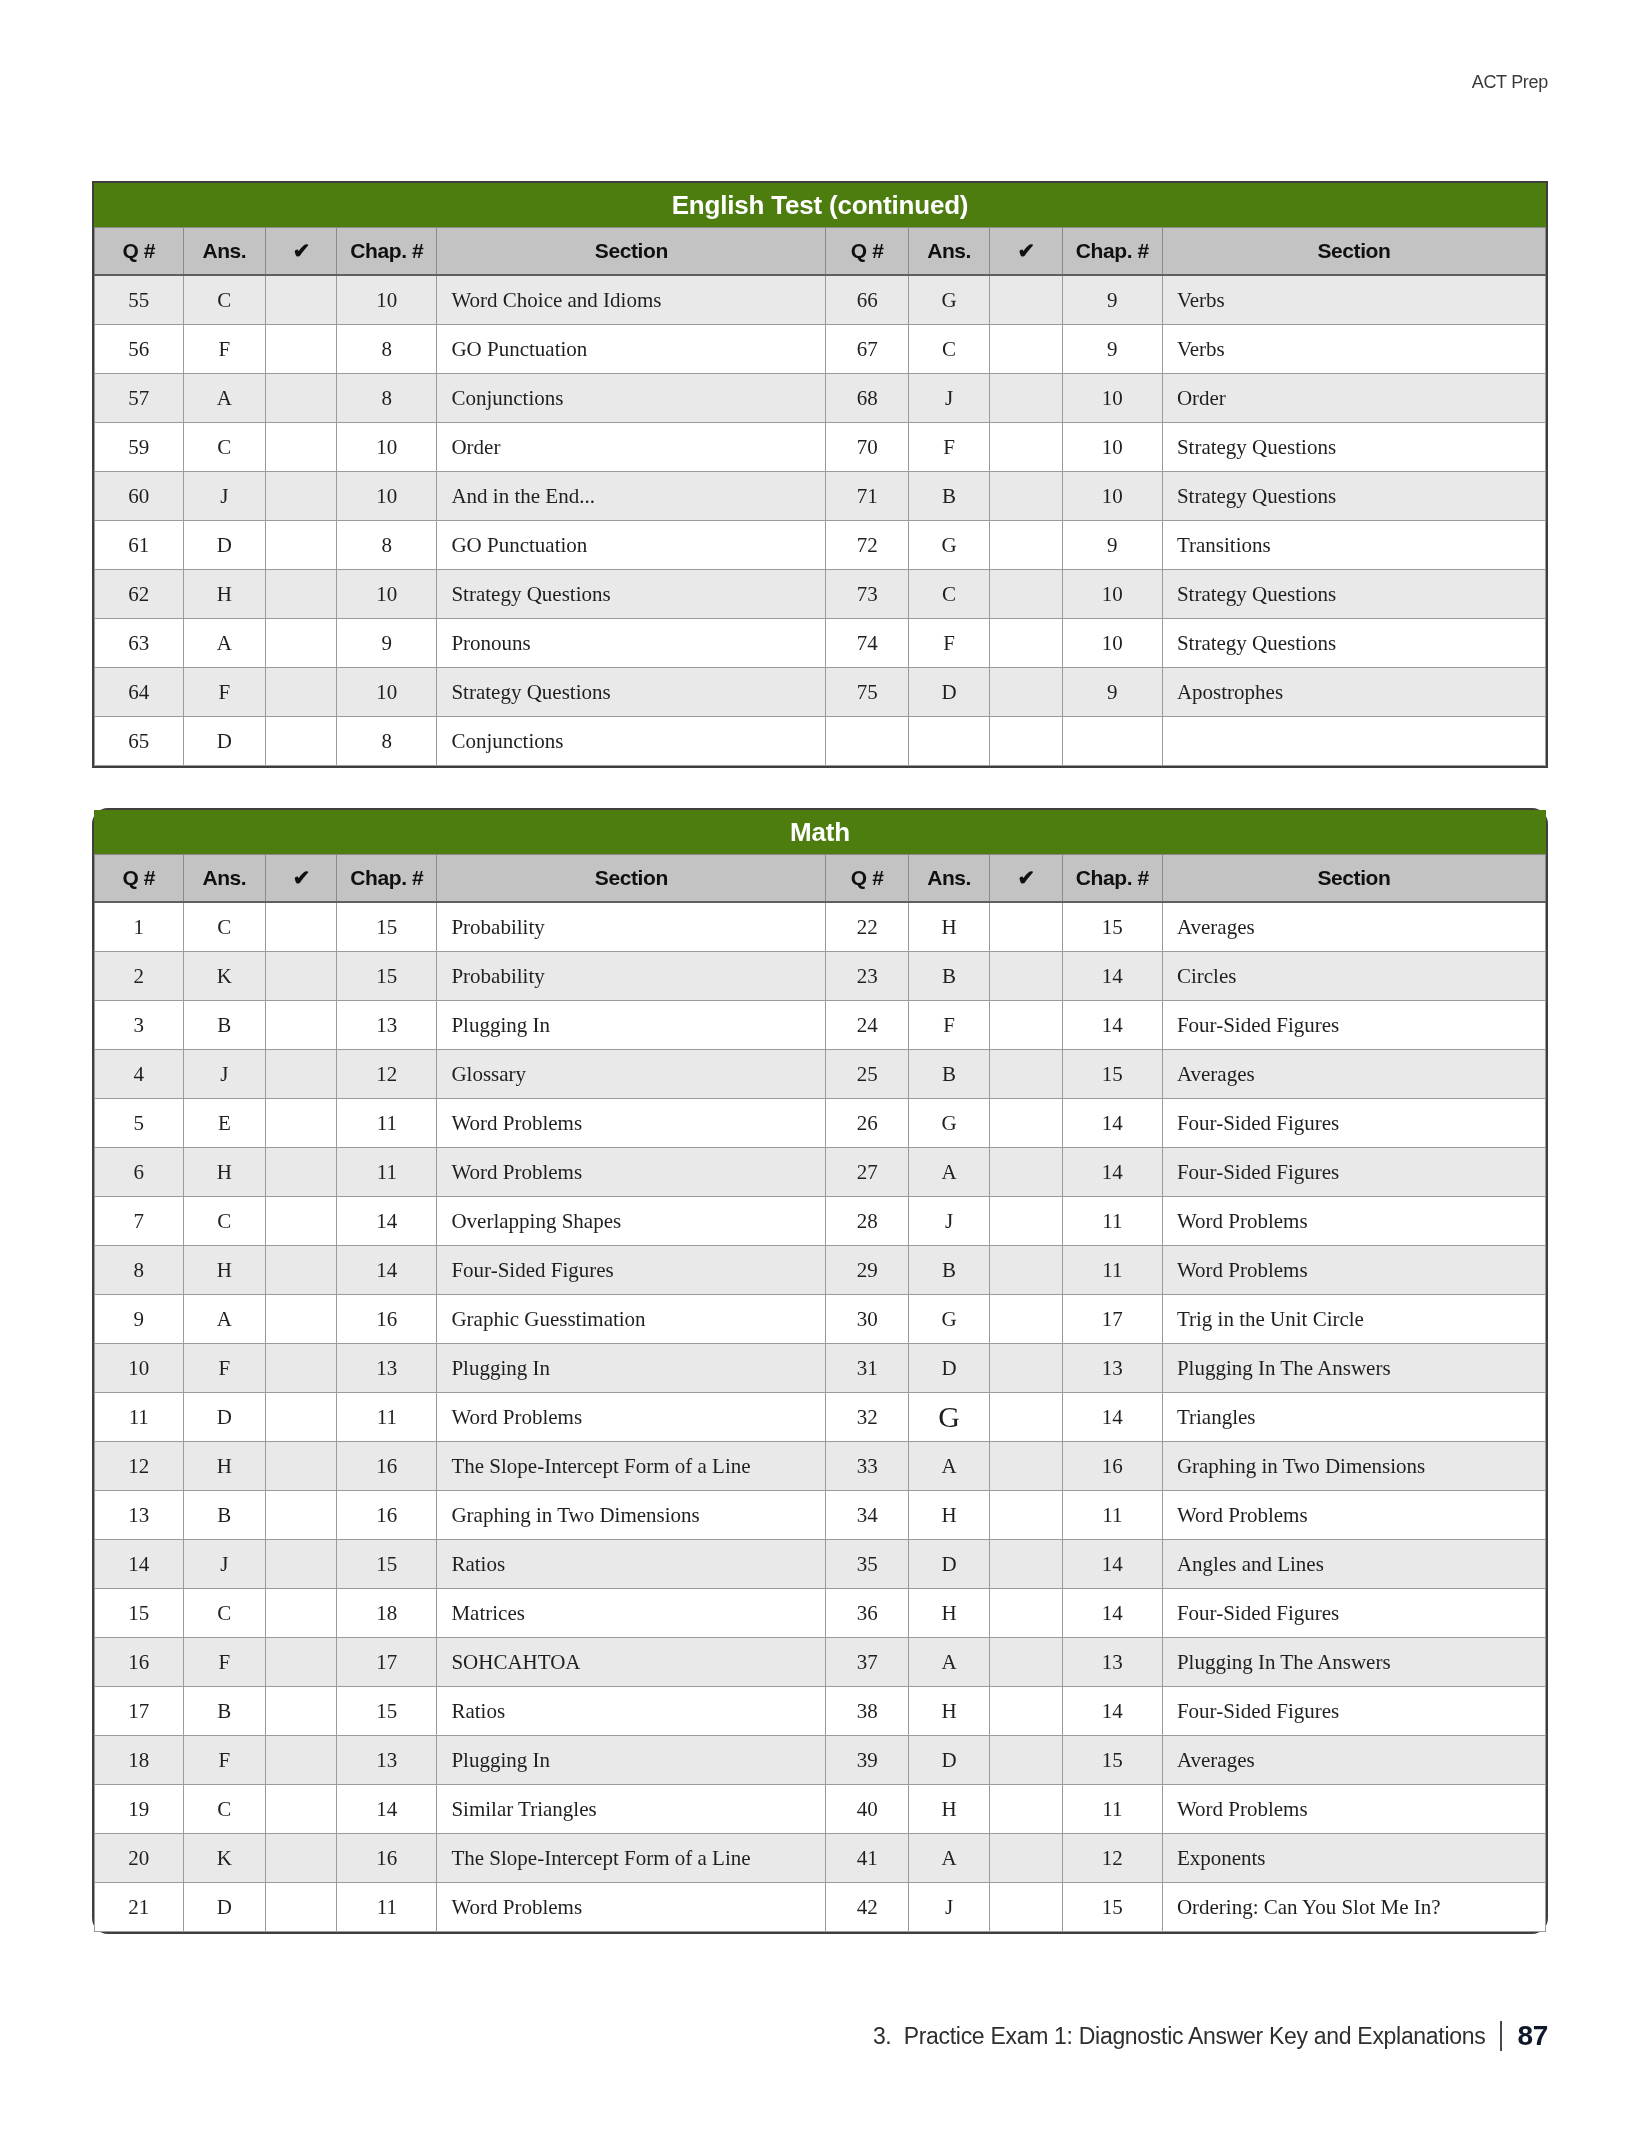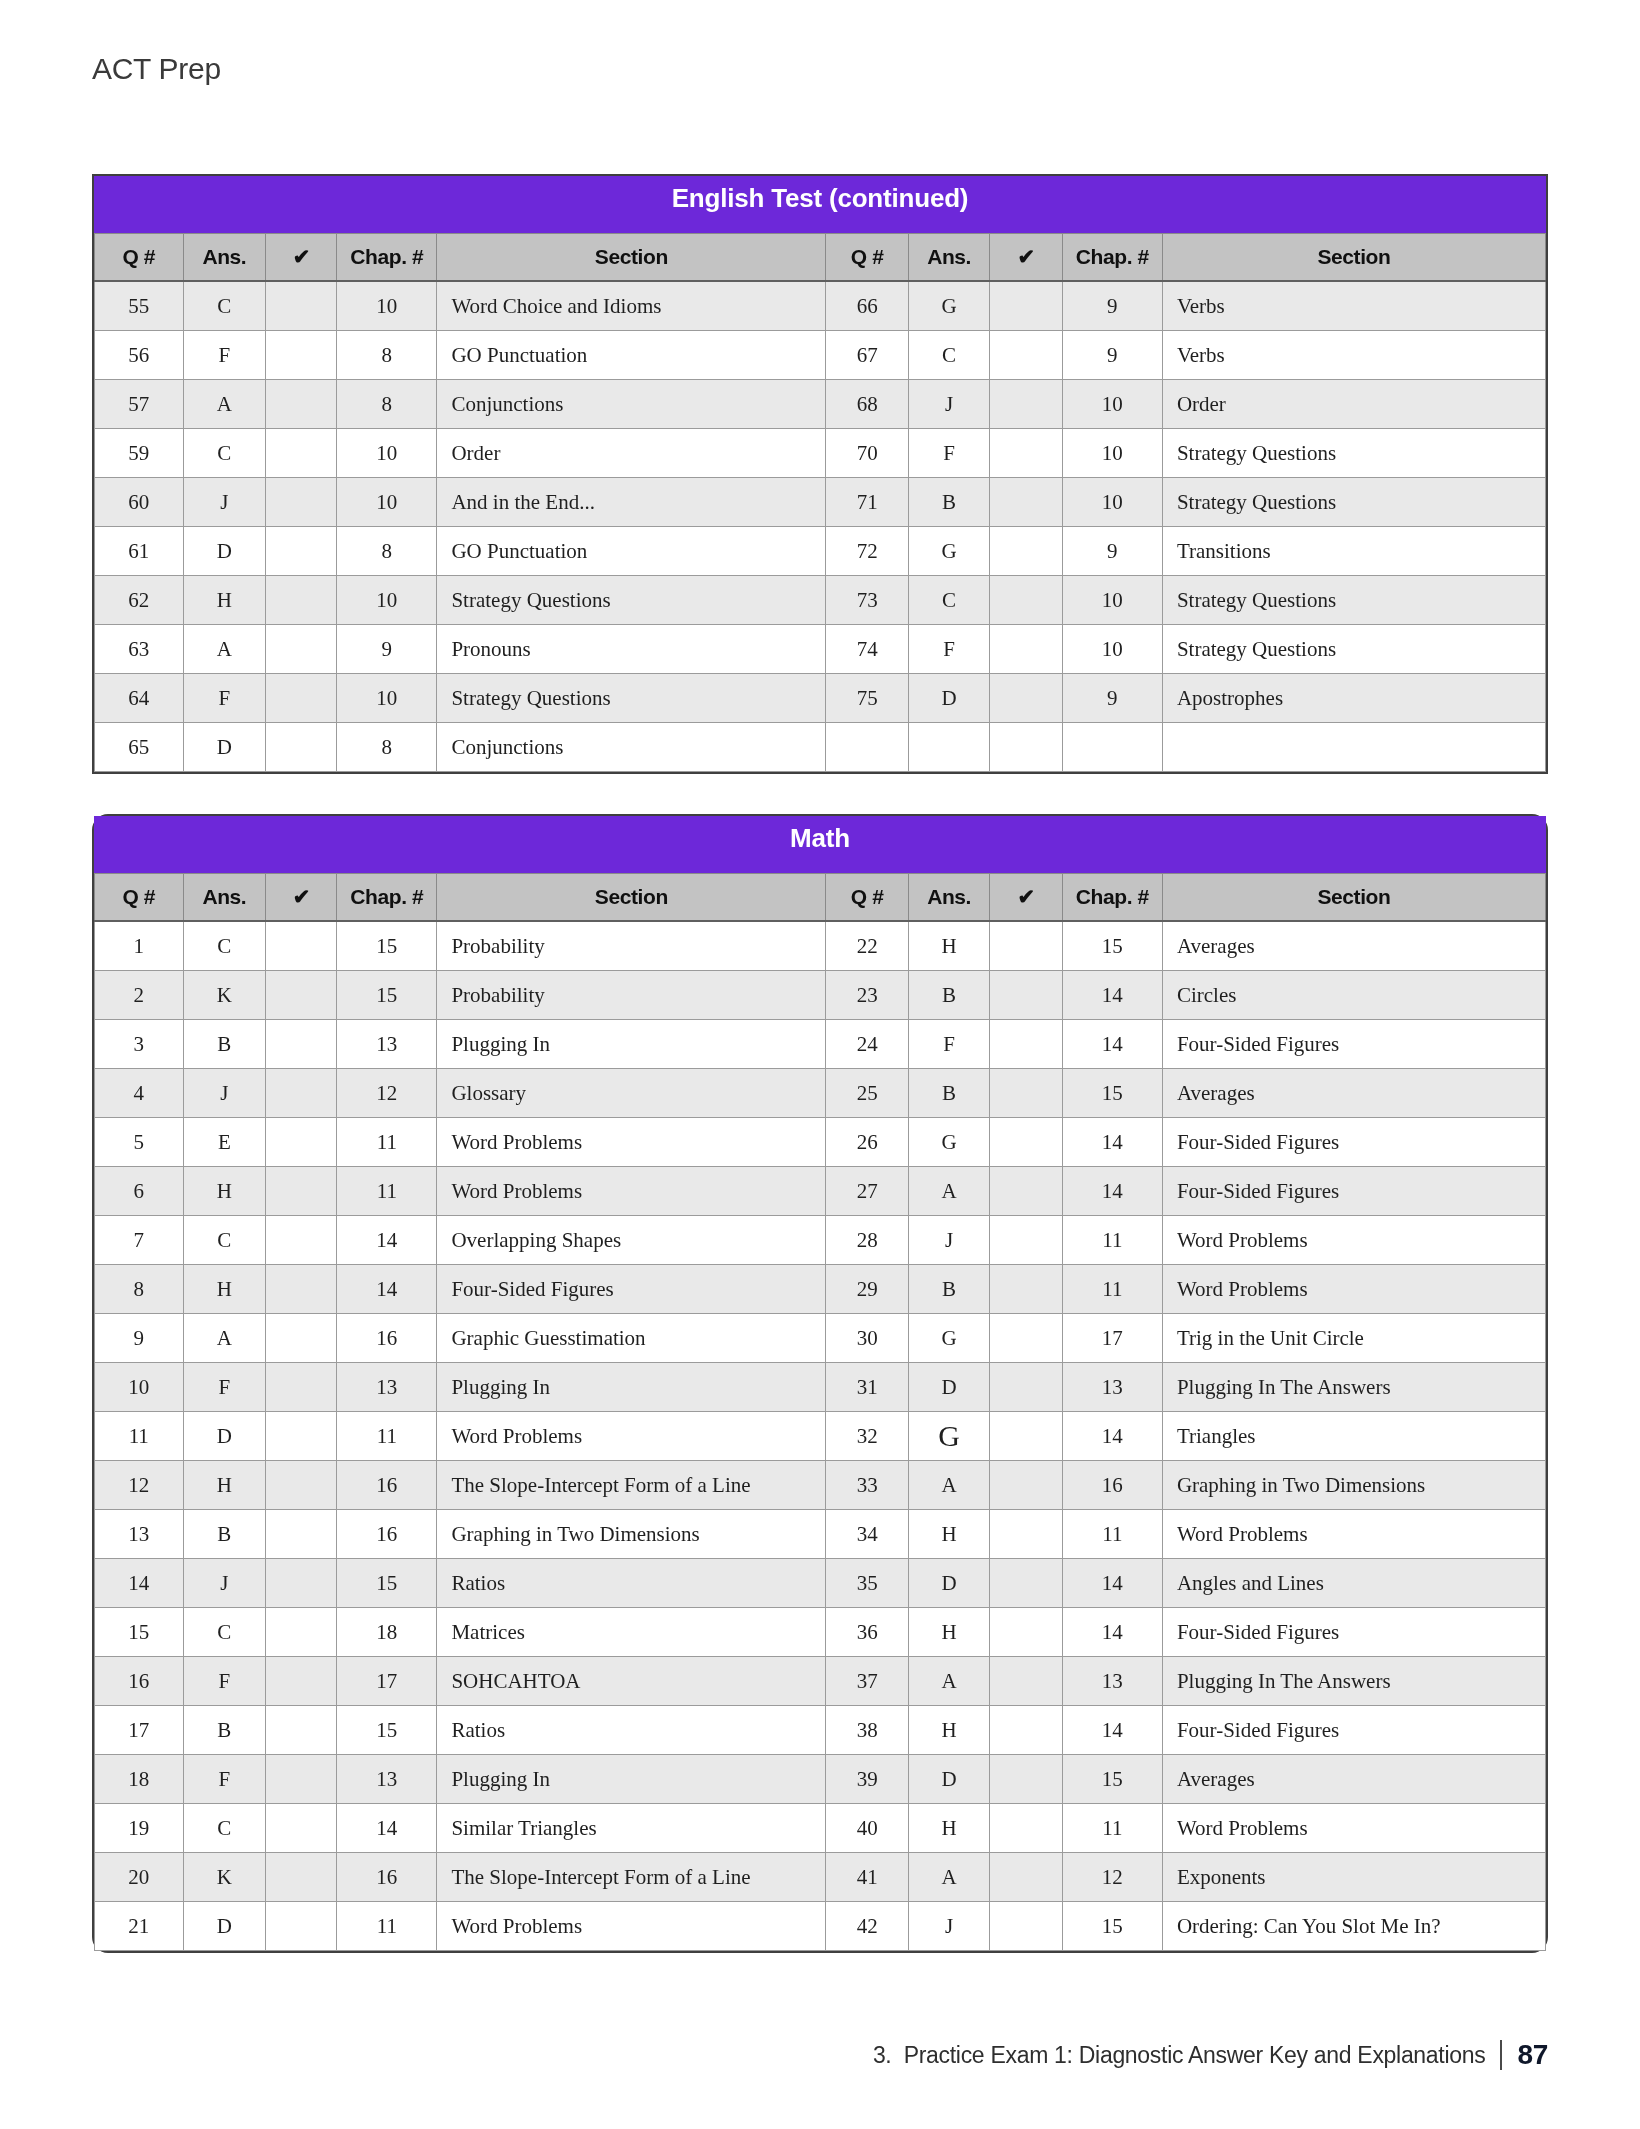--- a/index.html
+++ b/index.html
@@ -7,37 +7,38 @@
     width:1640px;height:2129px;
     background:#ffffff;
     box-sizing:border-box;
     padding:0 92px;
     font-family:"Liberation Sans",sans-serif;
     color:#1c1c1c;
     overflow:hidden;
   }
   
   .doc-header{
-    margin-top:52px;
-    font-size:30px;
+    margin-top:72px;
+    text-align:right;
+    font-size:18px;
     letter-spacing:-0.3px;
     color:#3a3a3a;
   }
   
   .tablewrap{border:2px solid #3f3f3f;}
   .tw-english{margin-top:88px;}
   .tw-math{margin-top:40px;border-radius:16px;}
   .tbar{
-    background:#6d28d9;
+    background:#4d7c0f;
     color:#ffffff;
     text-align:center;
     font-weight:bold;
     font-size:26px;
     letter-spacing:-0.2px;
-    height:57px;
+    height:44px;
     line-height:45px;
   }
   table{
     border-collapse:collapse;
     width:100%;
     table-layout:fixed;
   }
   th{
     background:#c3c3c3;
     color:#101010;

